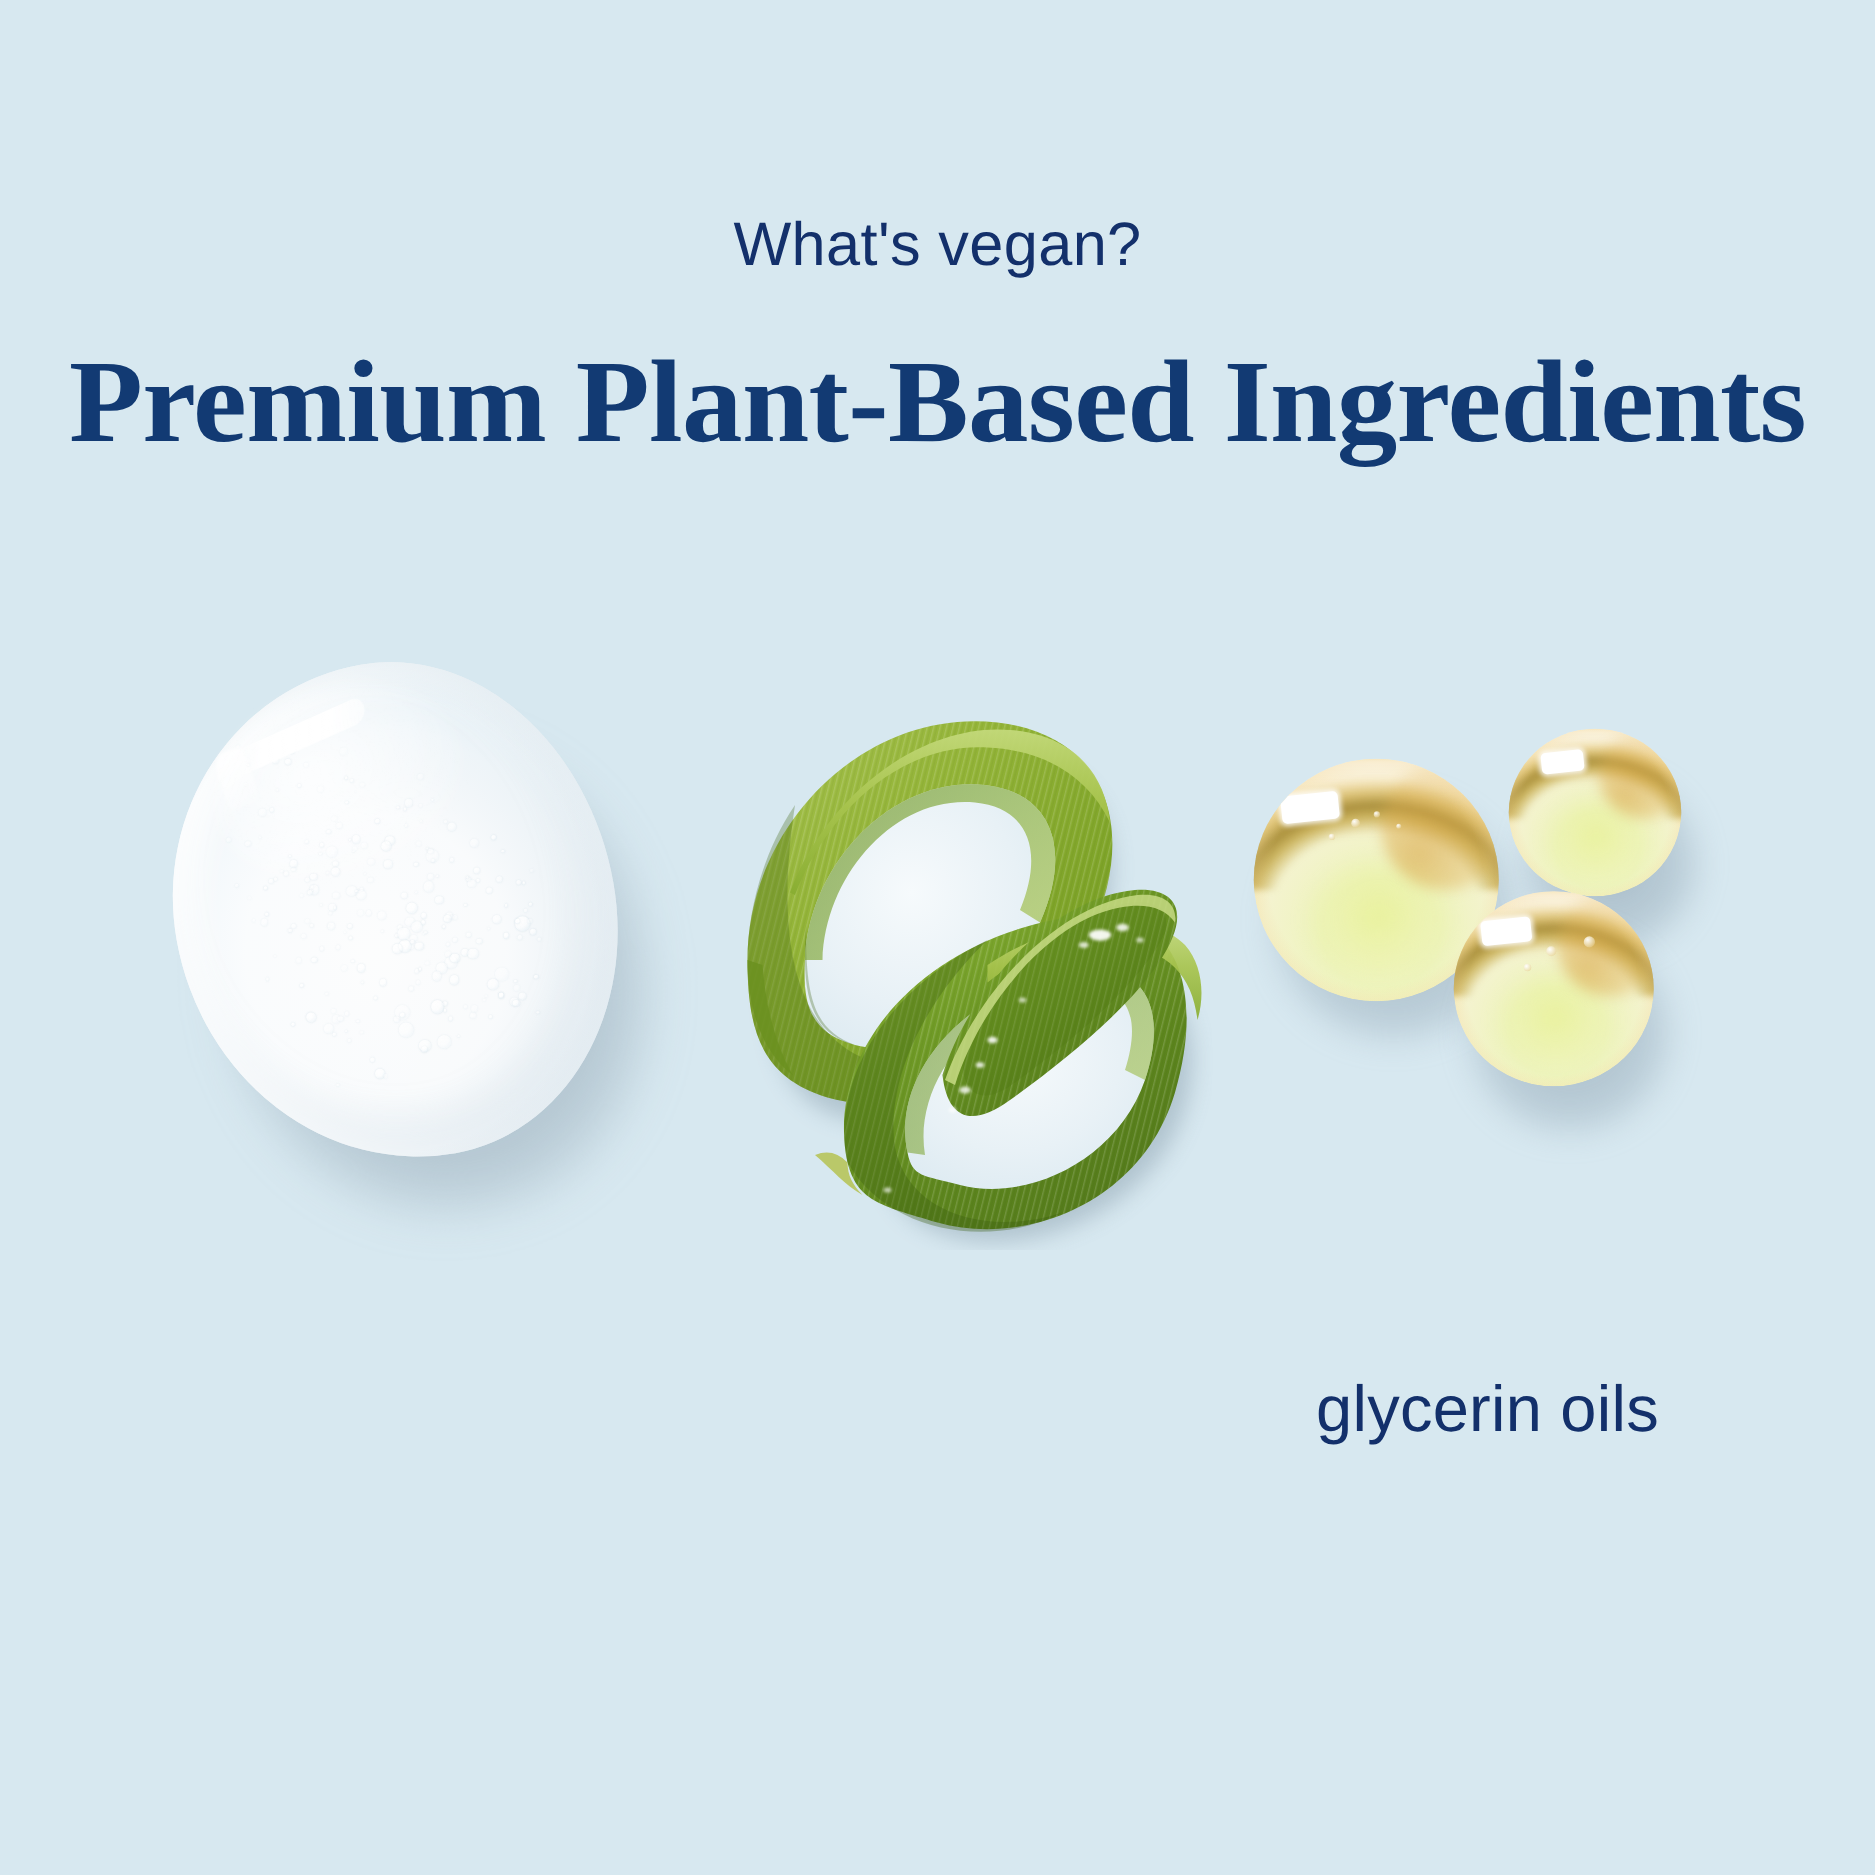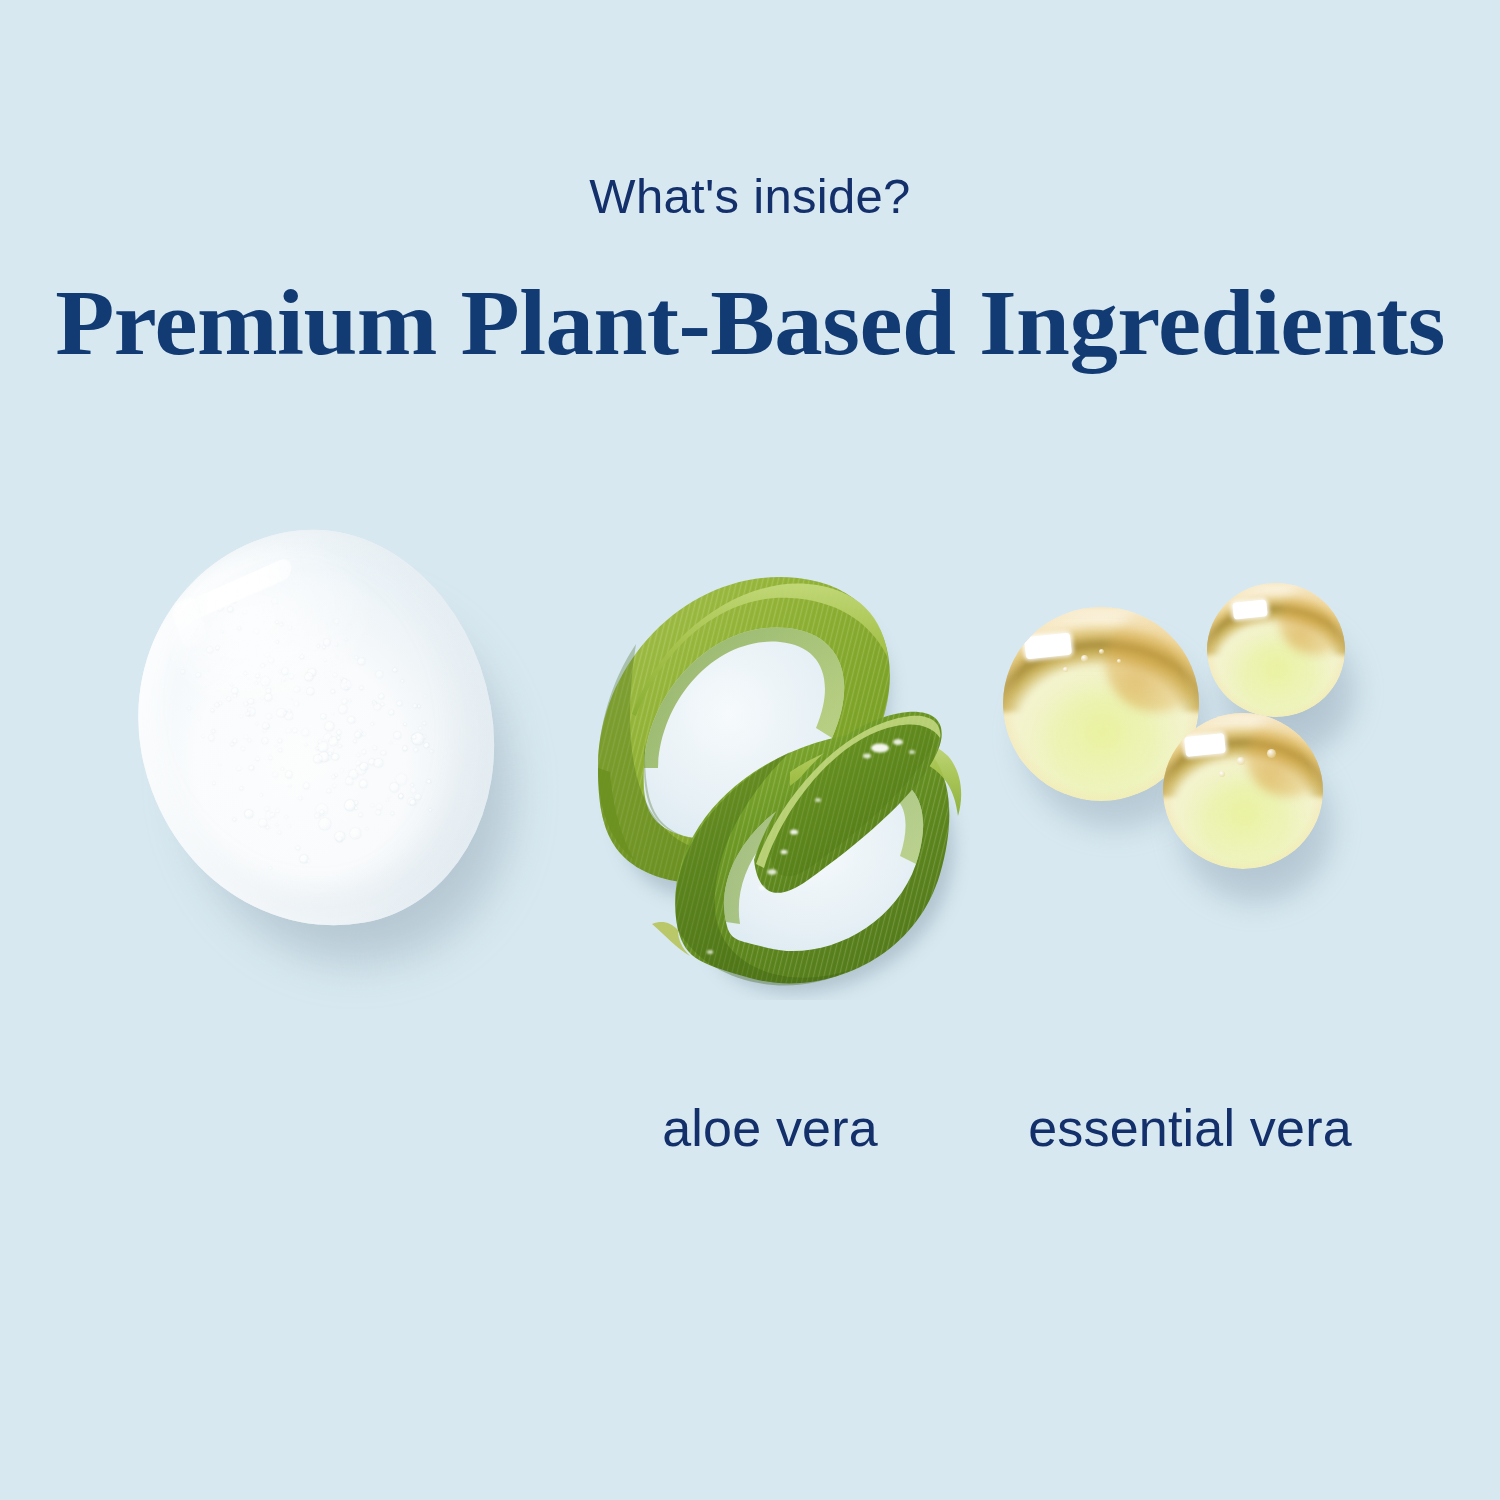--- a/index.html
+++ b/index.html
@@ -294,21 +294,21 @@
     border-radius: 50%;
     background: radial-gradient(circle at 35% 32%,
         rgba(255,255,255,0.95), rgba(214,176,74,0.45));
   }
 </style>
 </head>
 <body>
 
 <div id="infographic">
 
-  <div class="eyebrow">What's inside?</div>
+  <div class="eyebrow">What's vegan?</div>
 
   <div class="headline">Premium Plant-Based Ingredients</div>
 
   <div class="art" id="glycerin-art">
     <div class="gel-shadow"></div>
     <div class="gel-body"></div>
     <div class="gel-rim"></div>
     <div class="gel-glow-tl"></div>
     <div class="gel-bubbles">
         <div class="bub" style="left: 288.867px; top: 293.617px; width: 4.62589px; height: 4.62589px; opacity: 0.83;"></div>
@@ -755,16 +755,15 @@
       <div class="drop-band"></div>
       <div class="drop-amberR"></div>
       <div class="drop-rim"></div>
       <div class="drop-hl" style="left:22px; top:22px; width:40px; height:20px;"></div>
       <div class="drop-micro" style="left:74px; top:44px; width:8px; height:8px;"></div>
       <div class="drop-micro" style="left:56px; top:58px; width:6px; height:6px;"></div>
       <div class="drop-micro" style="left:104px; top:36px; width:9px; height:9px;"></div>
     </div>
   </div>
 
-  <div class="caption c1">aloe vera</div>
-  <div class="caption c2">essential vera</div>
+  <div class="caption c2">glycerin oils</div>
 
 </div>
 
 </body></html>

